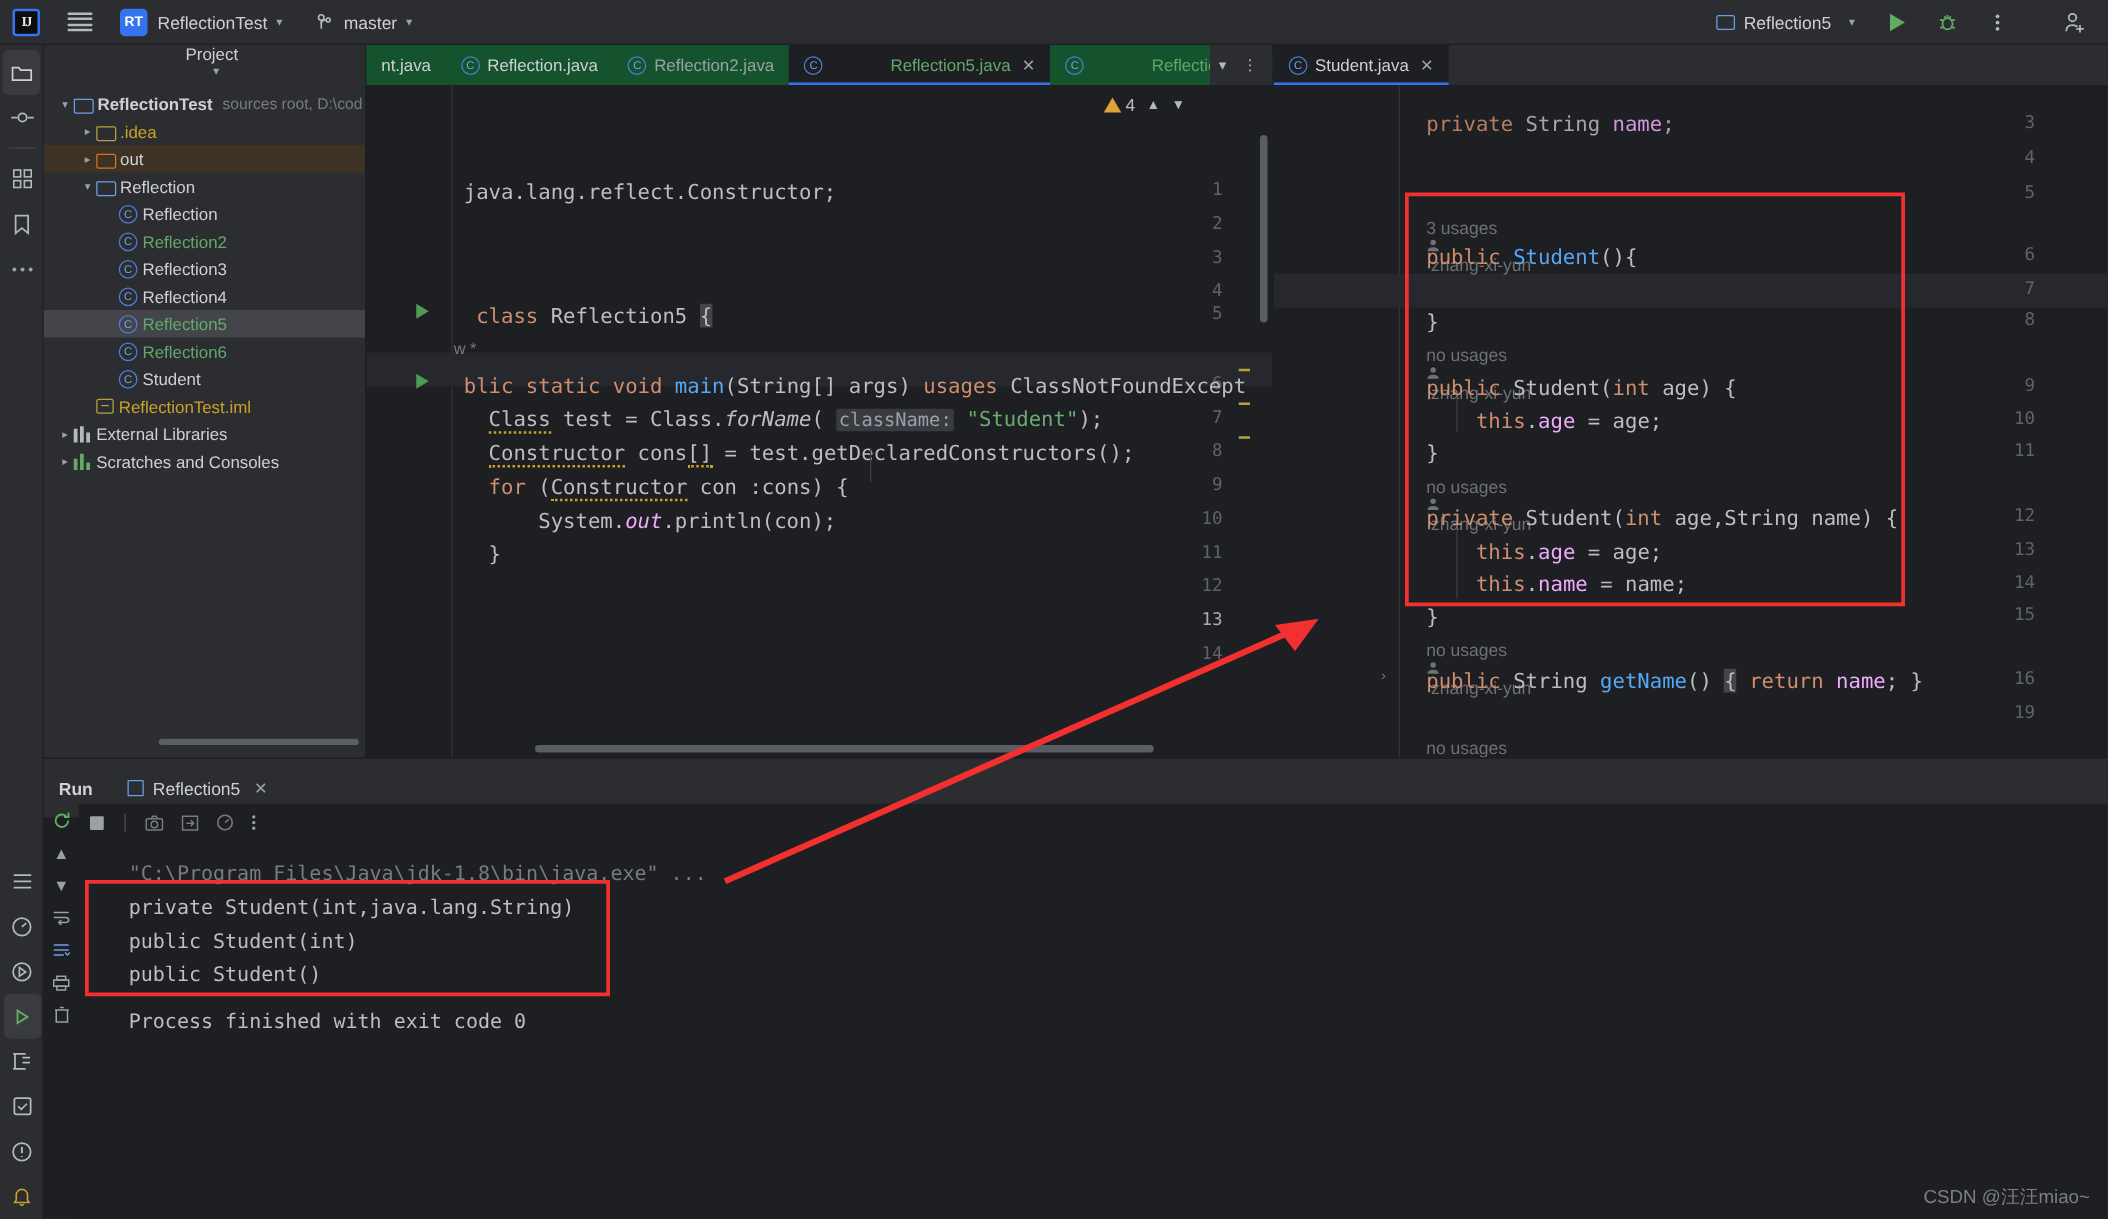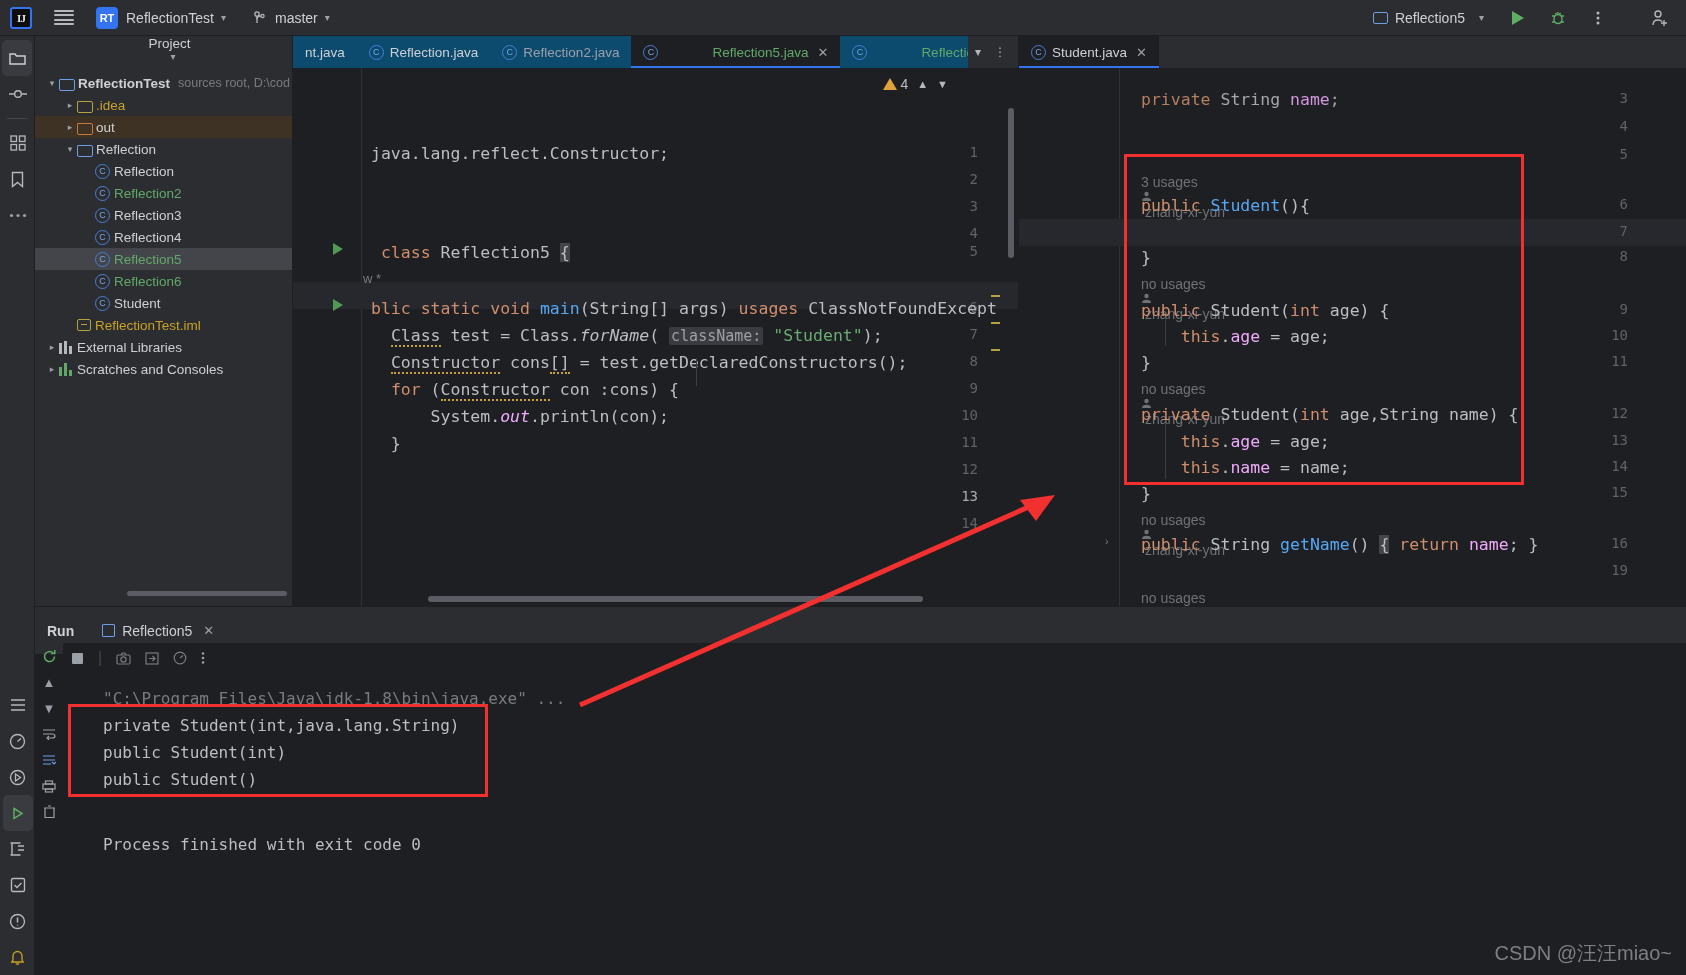--- a/index.html
+++ b/index.html
@@ -85,21 +85,21 @@
     display: flex; align-items: center; justify-content: center;
   }
   .imlicon { width: 14px; height: 12px; flex: none; border: 1.4px solid #b8a23f; border-radius: 2px; position: relative; }
   .imlicon::after { content:""; position:absolute; left:2.5px; top:4px; width:6px; height:1.4px; background:#b8a23f; }
   .libicon { width: 14px; height: 13px; flex: none; position: relative; }
   .libicon i { position: absolute; bottom: 0; width: 3px; background: #b4b8bf; }
   .pp-scroll { position: absolute; left: 92px; bottom: 10px; width: 160px; height: 5px; background: #5a5d63; border-radius: 3px; }
 
   
   .ed-left { position: absolute; left: 293px; top: 36px; width: 725px; height: 570px; background: #1e1f22; }
-  .tabbar { height: 32px; background: #0c4a6e; display: flex; align-items: flex-end; position: relative; overflow: hidden; }
+  .tabbar { height: 32px; background: #14532d; display: flex; align-items: flex-end; position: relative; overflow: hidden; }
   .tab { height: 32px; display: flex; align-items: center; gap: 6px; padding: 0 12px; white-space: nowrap; position: relative; }
   .tab-label { font-size: 13.5px; color: #ced0d6; }
   .tab-label.green { color: #62a86b; margin-left: 48px; }
   .tab-label.grey { color: #9ba0a8; }
   .tab.active { background: #1e1f22; }
   .tab.active::after { content: ""; position: absolute; left: 0; right: 0; bottom: 0; height: 2.5px; background: #3574f0; }
   .tab-x { color: #9ba0a8; font-size: 13px; margin-left: 3px; }
   .tabbar-right { position: absolute; right: 0; top: 0; height: 32px; display: flex; align-items: center; gap: 2px; padding-right: 8px; background: #2b2d30; }
   .tb-ic { width: 20px; text-align: center; color: #b4b8bf; font-size: 12px; }
 
@@ -150,21 +150,21 @@
   .run-title { color: #ced0d6; font-size: 14px; font-weight: bold; }
   .run-tab { margin-left: 28px; display: flex; align-items: center; gap: 7px; position: relative; height: 36px; }
   .run-tab::after { content: ""; position: absolute; left: 4px; right: 22px; bottom: 0; height: 2.5px; background: #6c7076; border-radius: 2px; }
   .console { position: absolute; left: 28px; top: 36px; right: 0; bottom: 0; background: #1e1f22; }
   .con-tools { height: 30px; display: flex; align-items: center; gap: 14px; padding-left: 8px; }
   .con-line { position: absolute; left: 40px; font-family: "DejaVu Sans Mono", monospace; font-size: 16px; white-space: pre; color: #bcbec4; }
   .con-line.dim { color: #787b80; }
   .sq-ic { width: 13px; height: 13px; border: 1.6px solid #9ba0a8; border-radius: 1px; }
   .left-btns { position: absolute; left: 0; top: 36px; width: 28px; }
   .lb { width: 28px; height: 26px; display: flex; align-items: center; justify-content: center; color: #9ba0a8; font-size: 13px; }
-  .watermark { position: absolute; right: 14px; bottom: 8px; color: #7c7f85; font-size: 20px; }
+  .watermark { position: absolute; right: 14px; bottom: 8px; color: #7c7f85; font-size: 15px; }
   .arrow-anno { position: absolute; pointer-events: none; }
   svg { display: block; }
 </style>
 </head>
 <body>
 
 <div class="app">
 
   <div class="topbar">
     <div class="ij-logo">IJ</div>
@@ -627,21 +627,21 @@
               <circle cx="2" cy="11.5" r="1.3" fill="#9ba0a8"></circle>
             </svg>
         </span>
       </div>
       <div id="console-lines">
           <div class="con-line dim" style="top: 46px;">"C:\Program Files\Java\jdk-1.8\bin\java.exe" ...</div>
           <div class="con-line" style="top: 73px;">private Student(int,java.lang.String)</div>
           <div class="con-line" style="top: 100px;">public Student(int)</div>
           <div class="con-line" style="top: 127px;">public Student()</div>
           <div class="con-line" style="top: 154px;"></div>
-          <div class="con-line" style="top: 192px; text-align: center;">Process finished with exit code 0</div>
+          <div class="con-line" style="top: 164px; text-align: center;">Process finished with exit code 0</div>
         </div>
     </div>
   </div>
 
   <div class="redbox" style="left:68px;top:704px;width:420px;height:93px"></div>
 
   <svg class="arrow-anno" style="left:480px;top:480px;width:600px;height:240px" viewBox="0 0 600 240">
     <path d="M100 225 L560 22" stroke="#f23030" stroke-width="5" fill="none"></path>
     <path d="M575 15 L540 20 L556 41 Z" fill="#f23030"></path>
   </svg>

